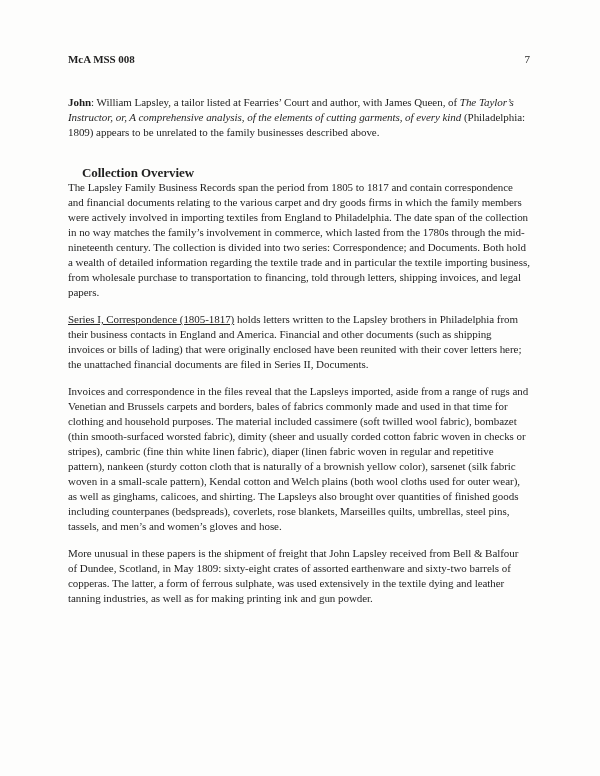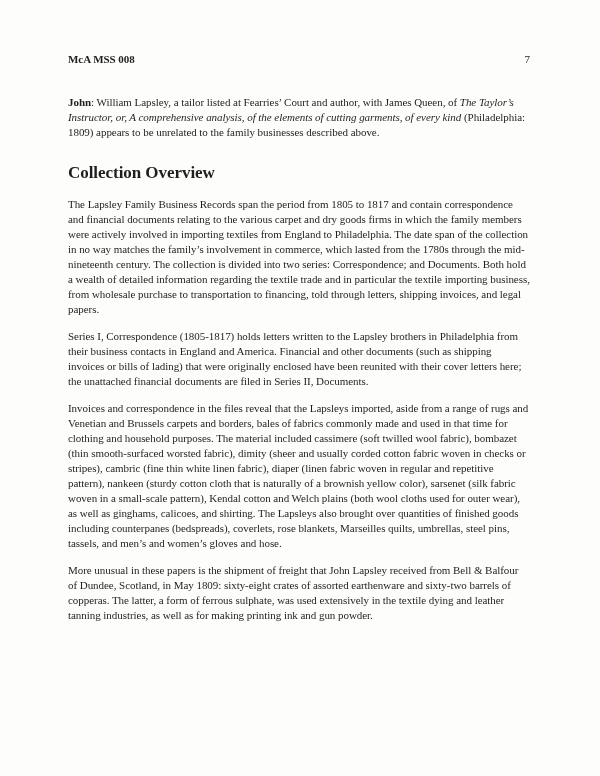--- a/index.html
+++ b/index.html
@@ -21,30 +21,30 @@
     color: #1f1f1f;
     overflow: hidden;
   }
   .header-row {
     display: flex;
     justify-content: space-between;
     align-items: baseline;
   }
   .bold { font-weight: bold; }
   .italic { font-style: italic; }
-  .underline { }
+  .underline { text-decoration: underline; }
   p { margin: 0; text-align: left; }
   .note-para { margin-top: 28px; }
   .section-heading {
-    margin: 25px 0 0 0;
-    font-size: 17px;
+    margin: 25px 0 0 14px;
+    font-size: 13px;
     line-height: 15px;
     font-weight: bold;
   }
-  .para-overview { margin-top: 17px; }
+  .para-overview { }
   .para-series, .para-imports, .para-freight { margin-top: 12px; }
 </style>
 </head>
 <body>
 
 <div class="page">
 
   <div class="header-row">
     <span class="bold">McA MSS 008</span>
     <span>7</span>

